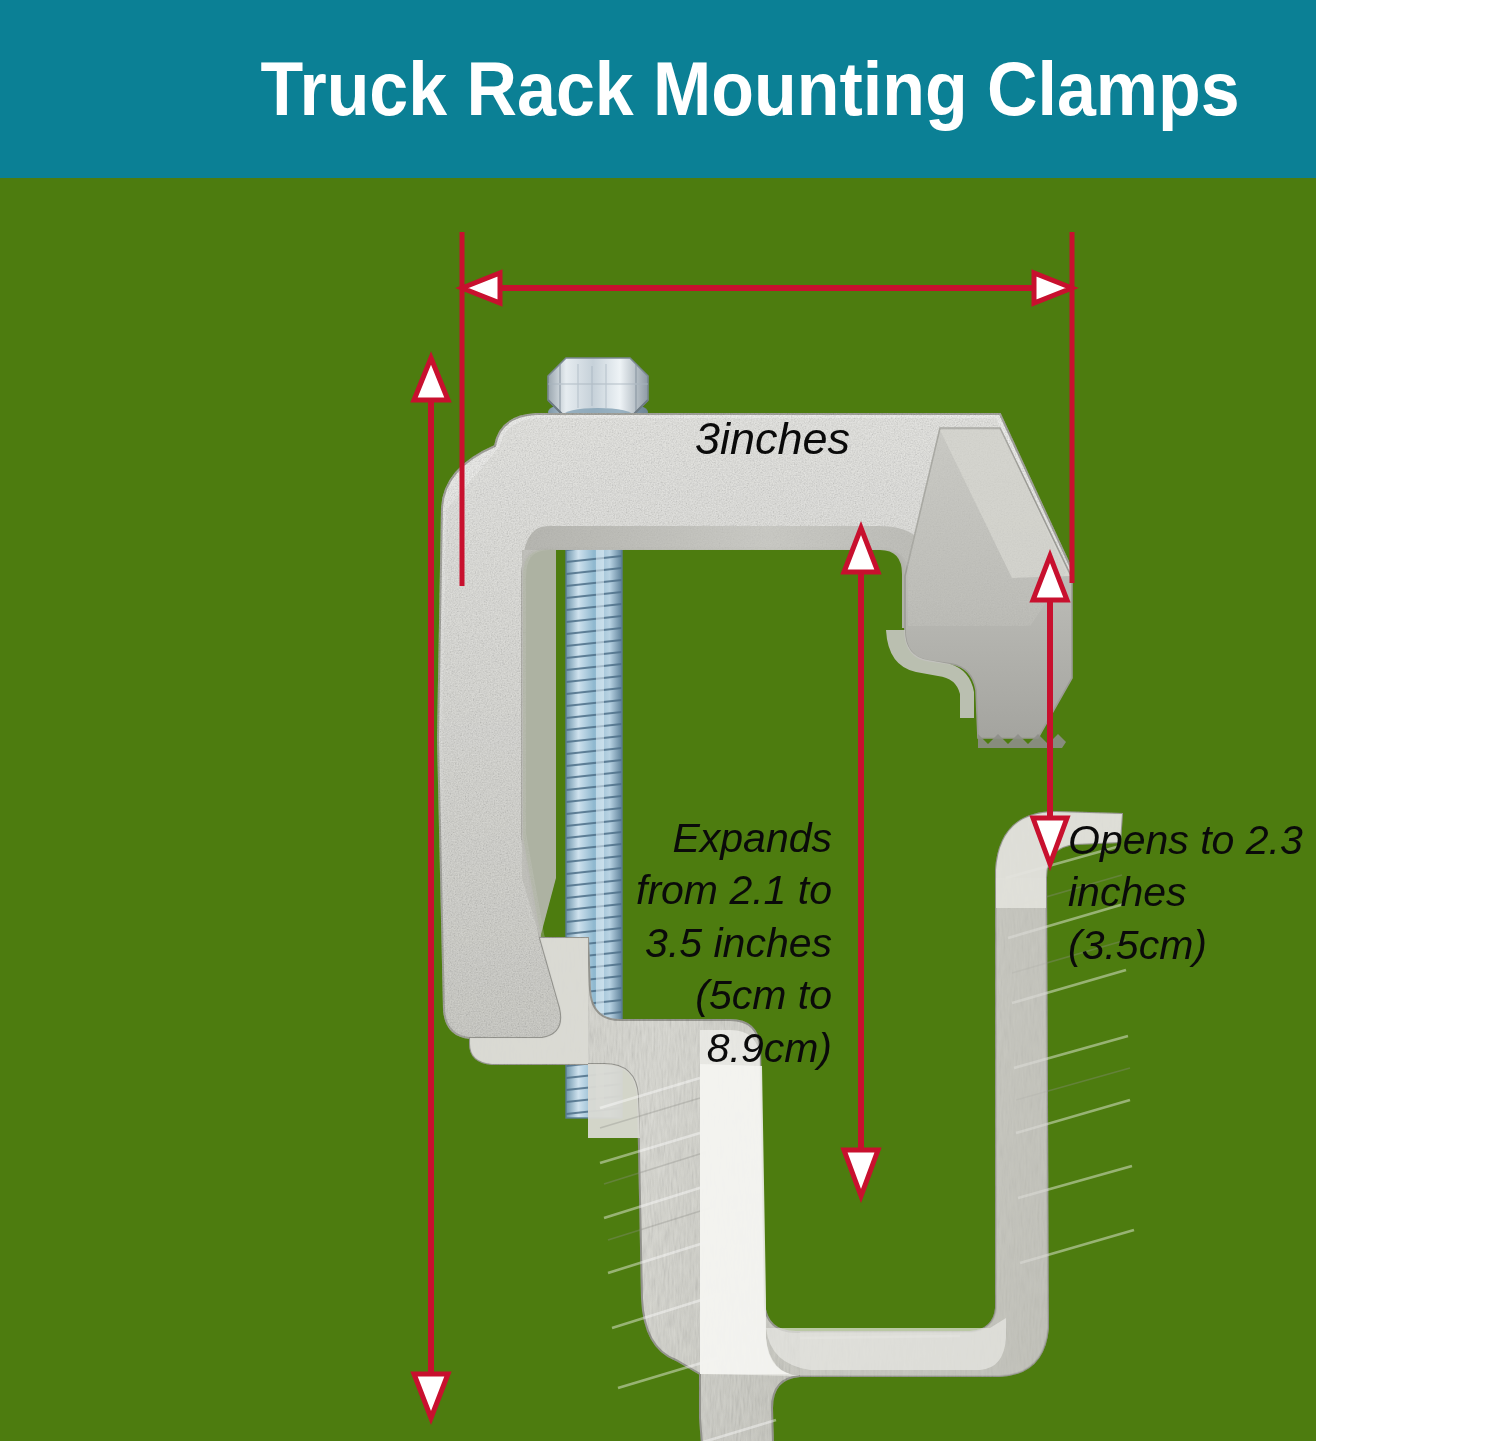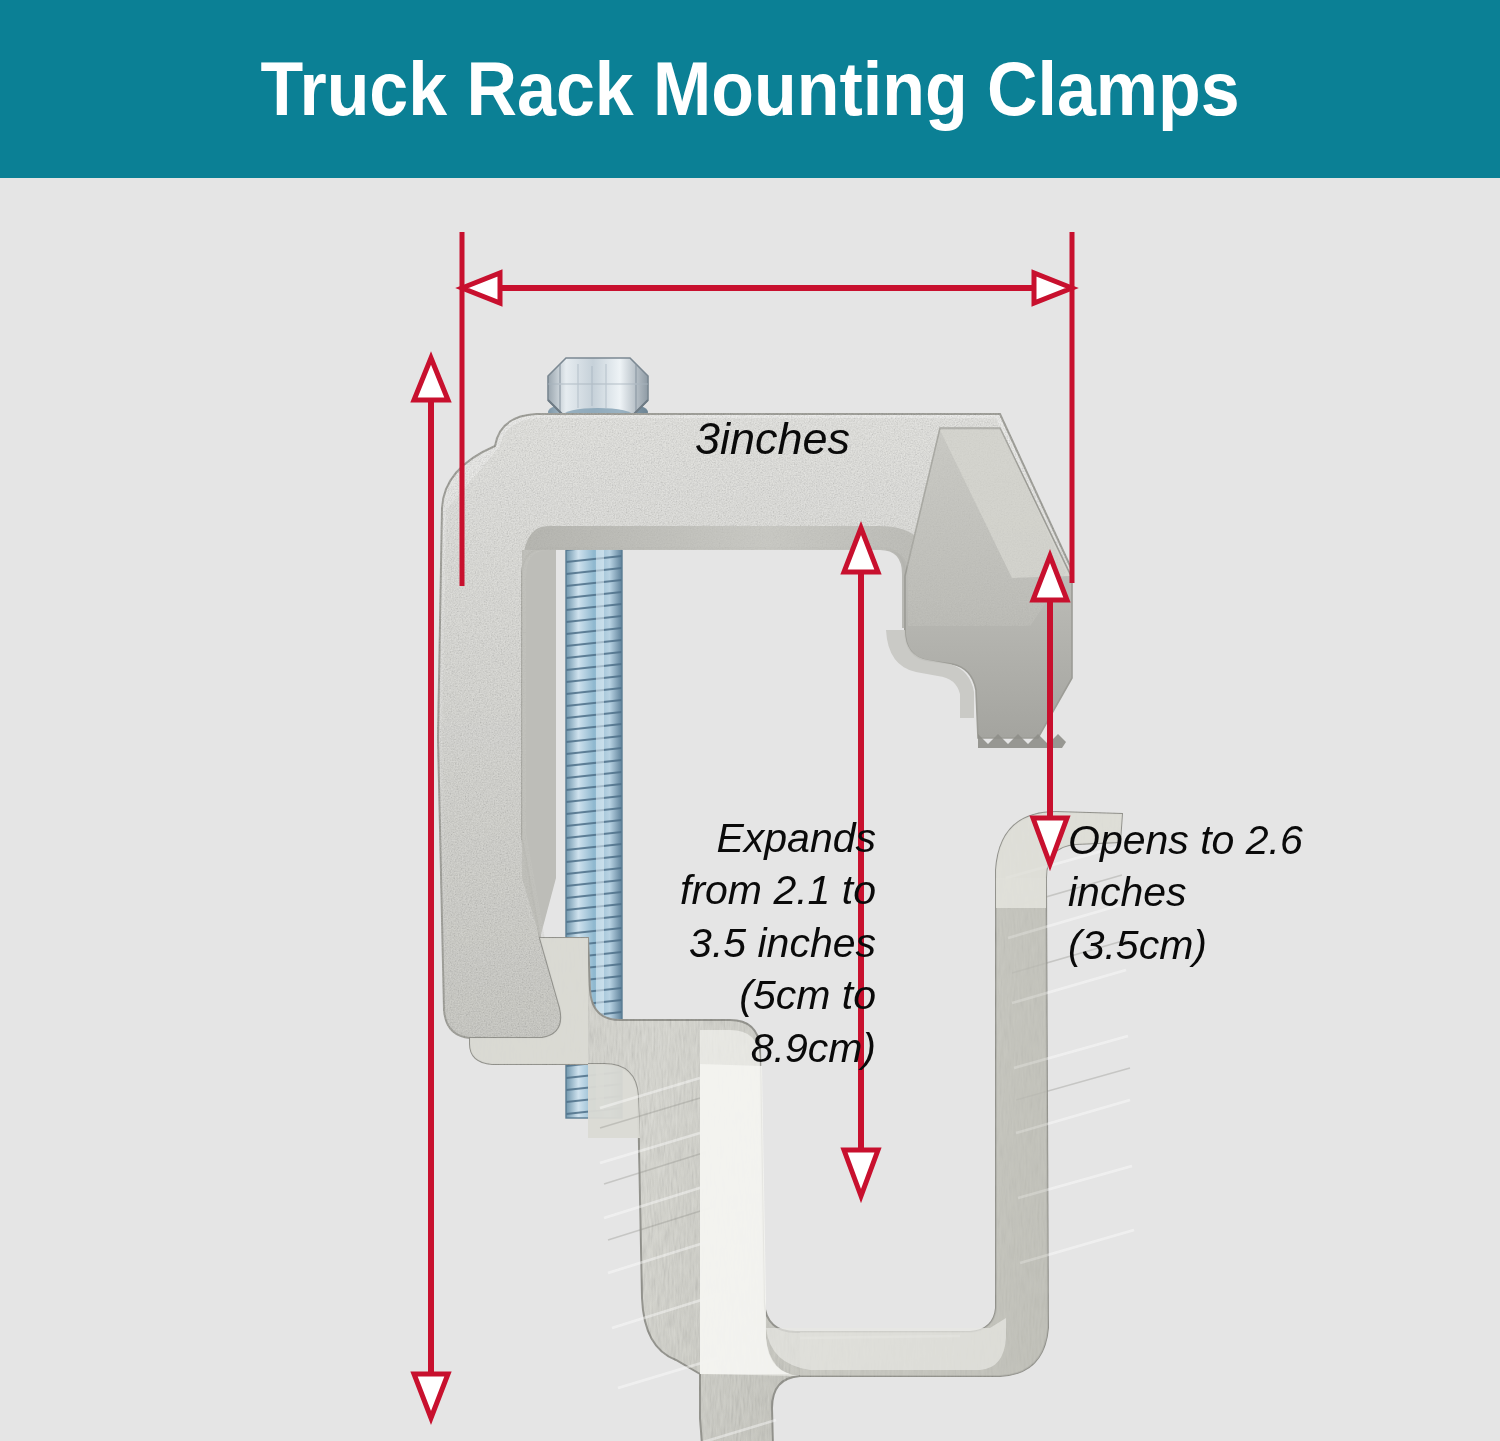--- a/index.html
+++ b/index.html
@@ -5,23 +5,23 @@
   html, body {
     margin: 0;
     padding: 0;
     background: #ffffff;
   }
   body {
     font-family: "Liberation Sans", sans-serif;
   }
   #page {
     position: relative;
-    width: 1500px;
+    width: 1316px;
     height: 1441px;
-    background: #e5e5e5;
+    background: #4d7c0f;
     overflow: hidden;
     text-decoration: underline;
   }
 
   
   #header-banner {
     position: absolute;
     left: 0;
     top: 0;
     width: 1500px;
@@ -69,21 +69,21 @@
     color: #0a0a0a;
     white-space: pre-line;
   }
   #callout-height {
     left: 168px;
     top: 740px;
     width: 250px;
     text-align: right;
   }
   #callout-expand {
-    left: 628px;
+    left: 584px;
     top: 634px;
     width: 248px;
     text-align: right;
   }
   #callout-open {
     left: 1068px;
     top: 636px;
     width: 270px;
     text-align: left;
   }
@@ -447,18 +447,18 @@
 
     <div id="dim-label-width" class="dim-label">3inches</div>
 
 
     <div id="callout-expand" class="callout">Expands
 from 2.1 to
 3.5 inches
 (5cm to
 8.9cm)</div>
 
-    <div id="callout-open" class="callout">Opens to 2.6
+    <div id="callout-open" class="callout">Opens to 2.3
 inches
 (3.5cm)</div>
 
   </div>
 </div>
 
 </body></html>

